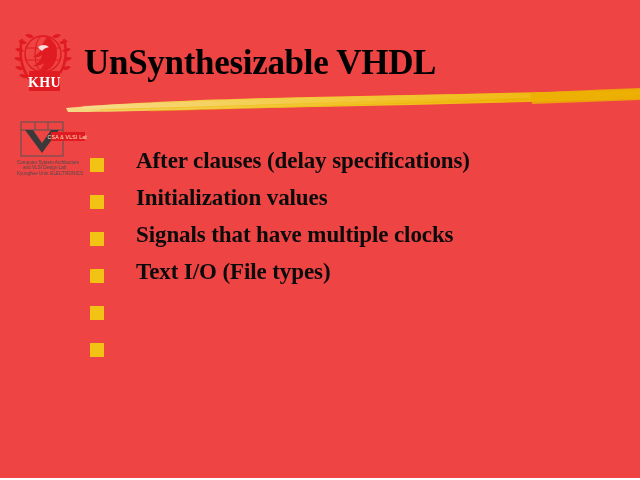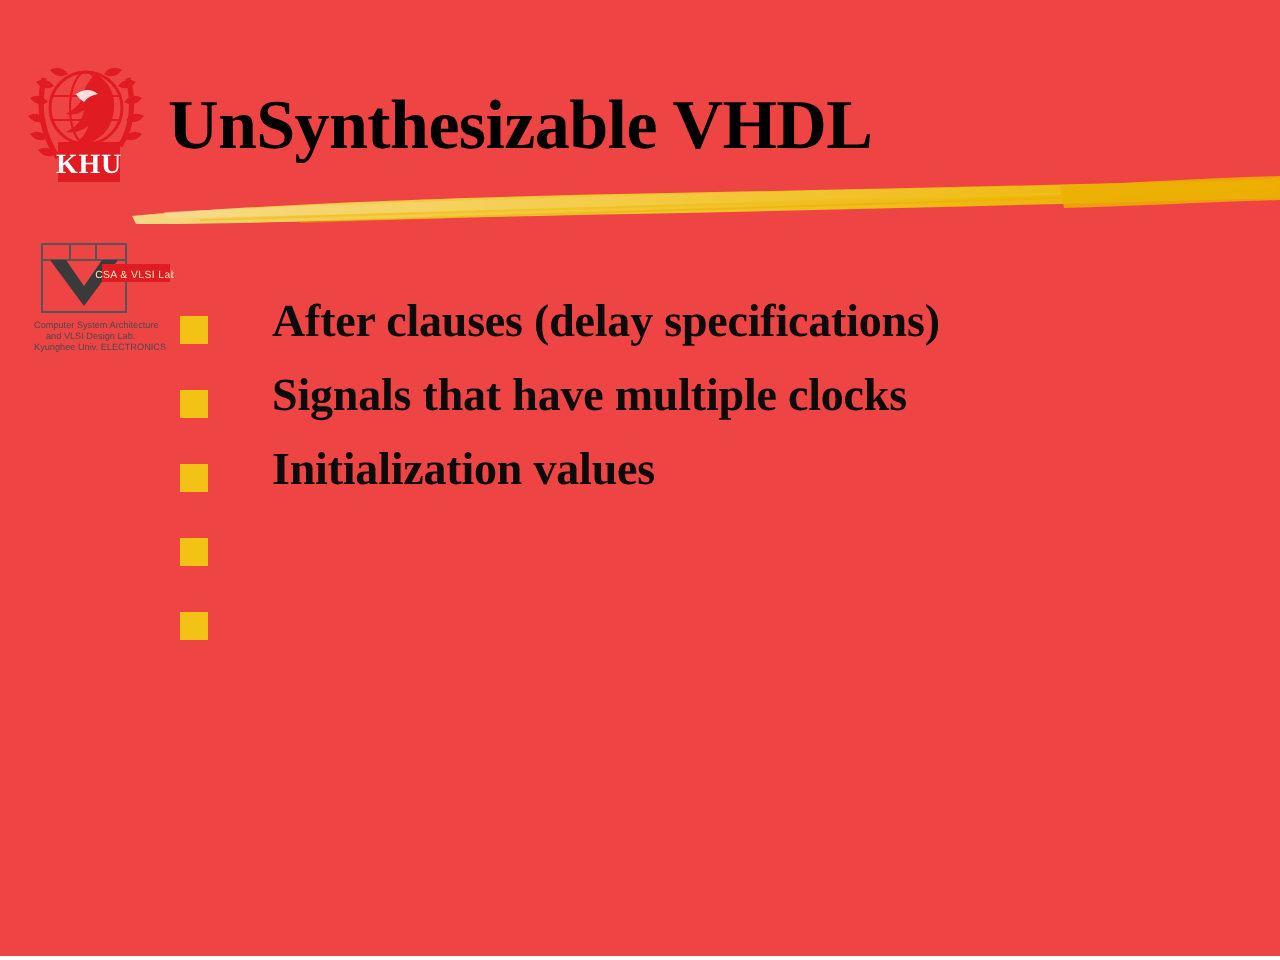--- a/index.html
+++ b/index.html
@@ -189,29 +189,33 @@
 
   <div id="bullet-list">
 
     <div class="bullet-row">
       <span class="bullet-marker"></span>
       <span class="bullet-text">After clauses (delay specifications)</span>
     </div>
 
     <div class="bullet-row">
       <span class="bullet-marker"></span>
+      <span class="bullet-text">Initialization values</span>
+    </div>
+
+    <div class="bullet-row">
+      <span class="bullet-marker"></span>
       <span class="bullet-text">Signals that have multiple clocks</span>
     </div>
 
-    <div class="bullet-row">
-      <span class="bullet-marker"></span>
-      <span class="bullet-text">Initialization values</span>
-    </div>
-
-
+
+    <div class="bullet-row">
+      <span class="bullet-marker"></span>
+      <span class="bullet-text">Text I/O (File types)</span>
+    </div>
 
     <div class="bullet-row">
       <span class="bullet-marker"></span>
     </div>
 
     <div class="bullet-row">
       <span class="bullet-marker"></span>
     </div>
 
   </div>

